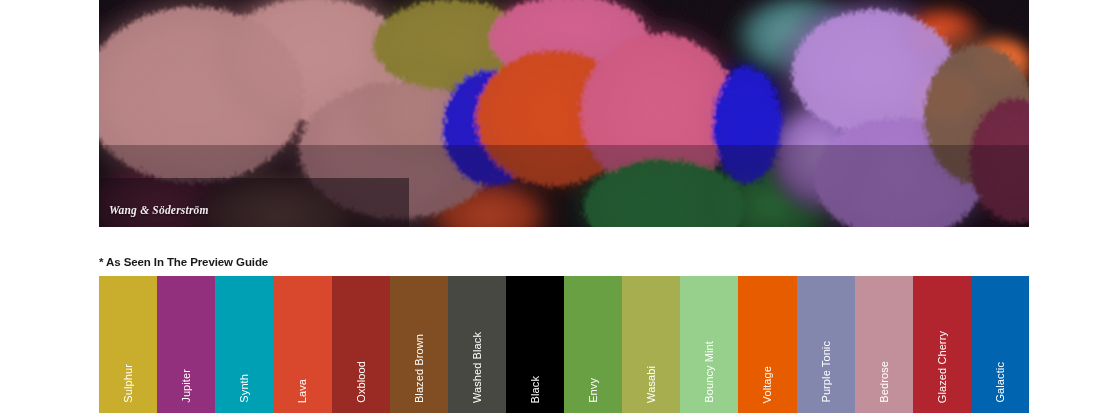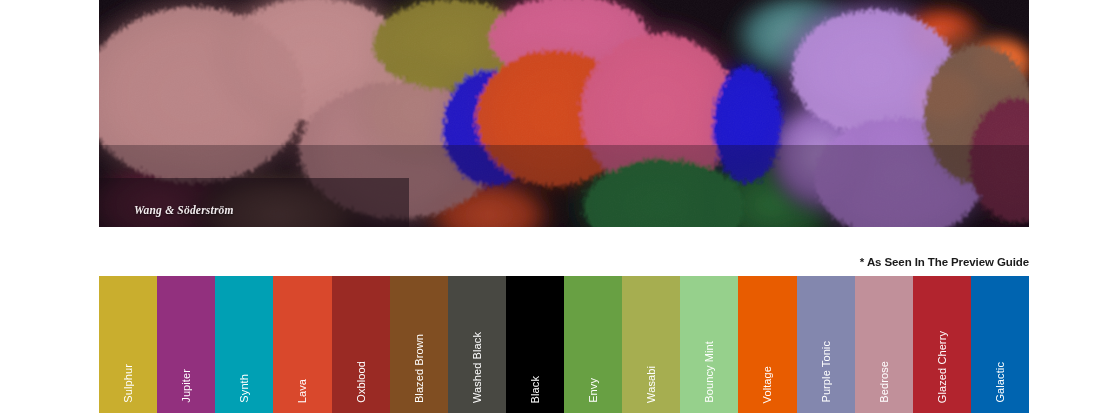--- a/index.html
+++ b/index.html
@@ -38,30 +38,29 @@
     bottom: 11px;
     color: #f2ecee;
     font-family: "Liberation Serif", serif;
     font-style: italic;
     font-weight: bold;
     font-size: 11.5px;
     letter-spacing: .2px;
     text-shadow: 0 1px 2px rgba(0,0,0,.6);
     white-space: nowrap;
     z-index: 4;
-    margin-left: 25px;
   }
 
   
   #caption-row {
     position: absolute;
     left: 99px;
     top: 252px;
     width: 930px;
-    text-align: right;
+    text-align: left;
   }
   #caption-note {
     font-family: "Liberation Sans", sans-serif;
     font-size: 11.5px;
     font-weight: bold;
     color: #1a1a1a;
     letter-spacing: -0.1px;
     white-space: nowrap;
   }
 

